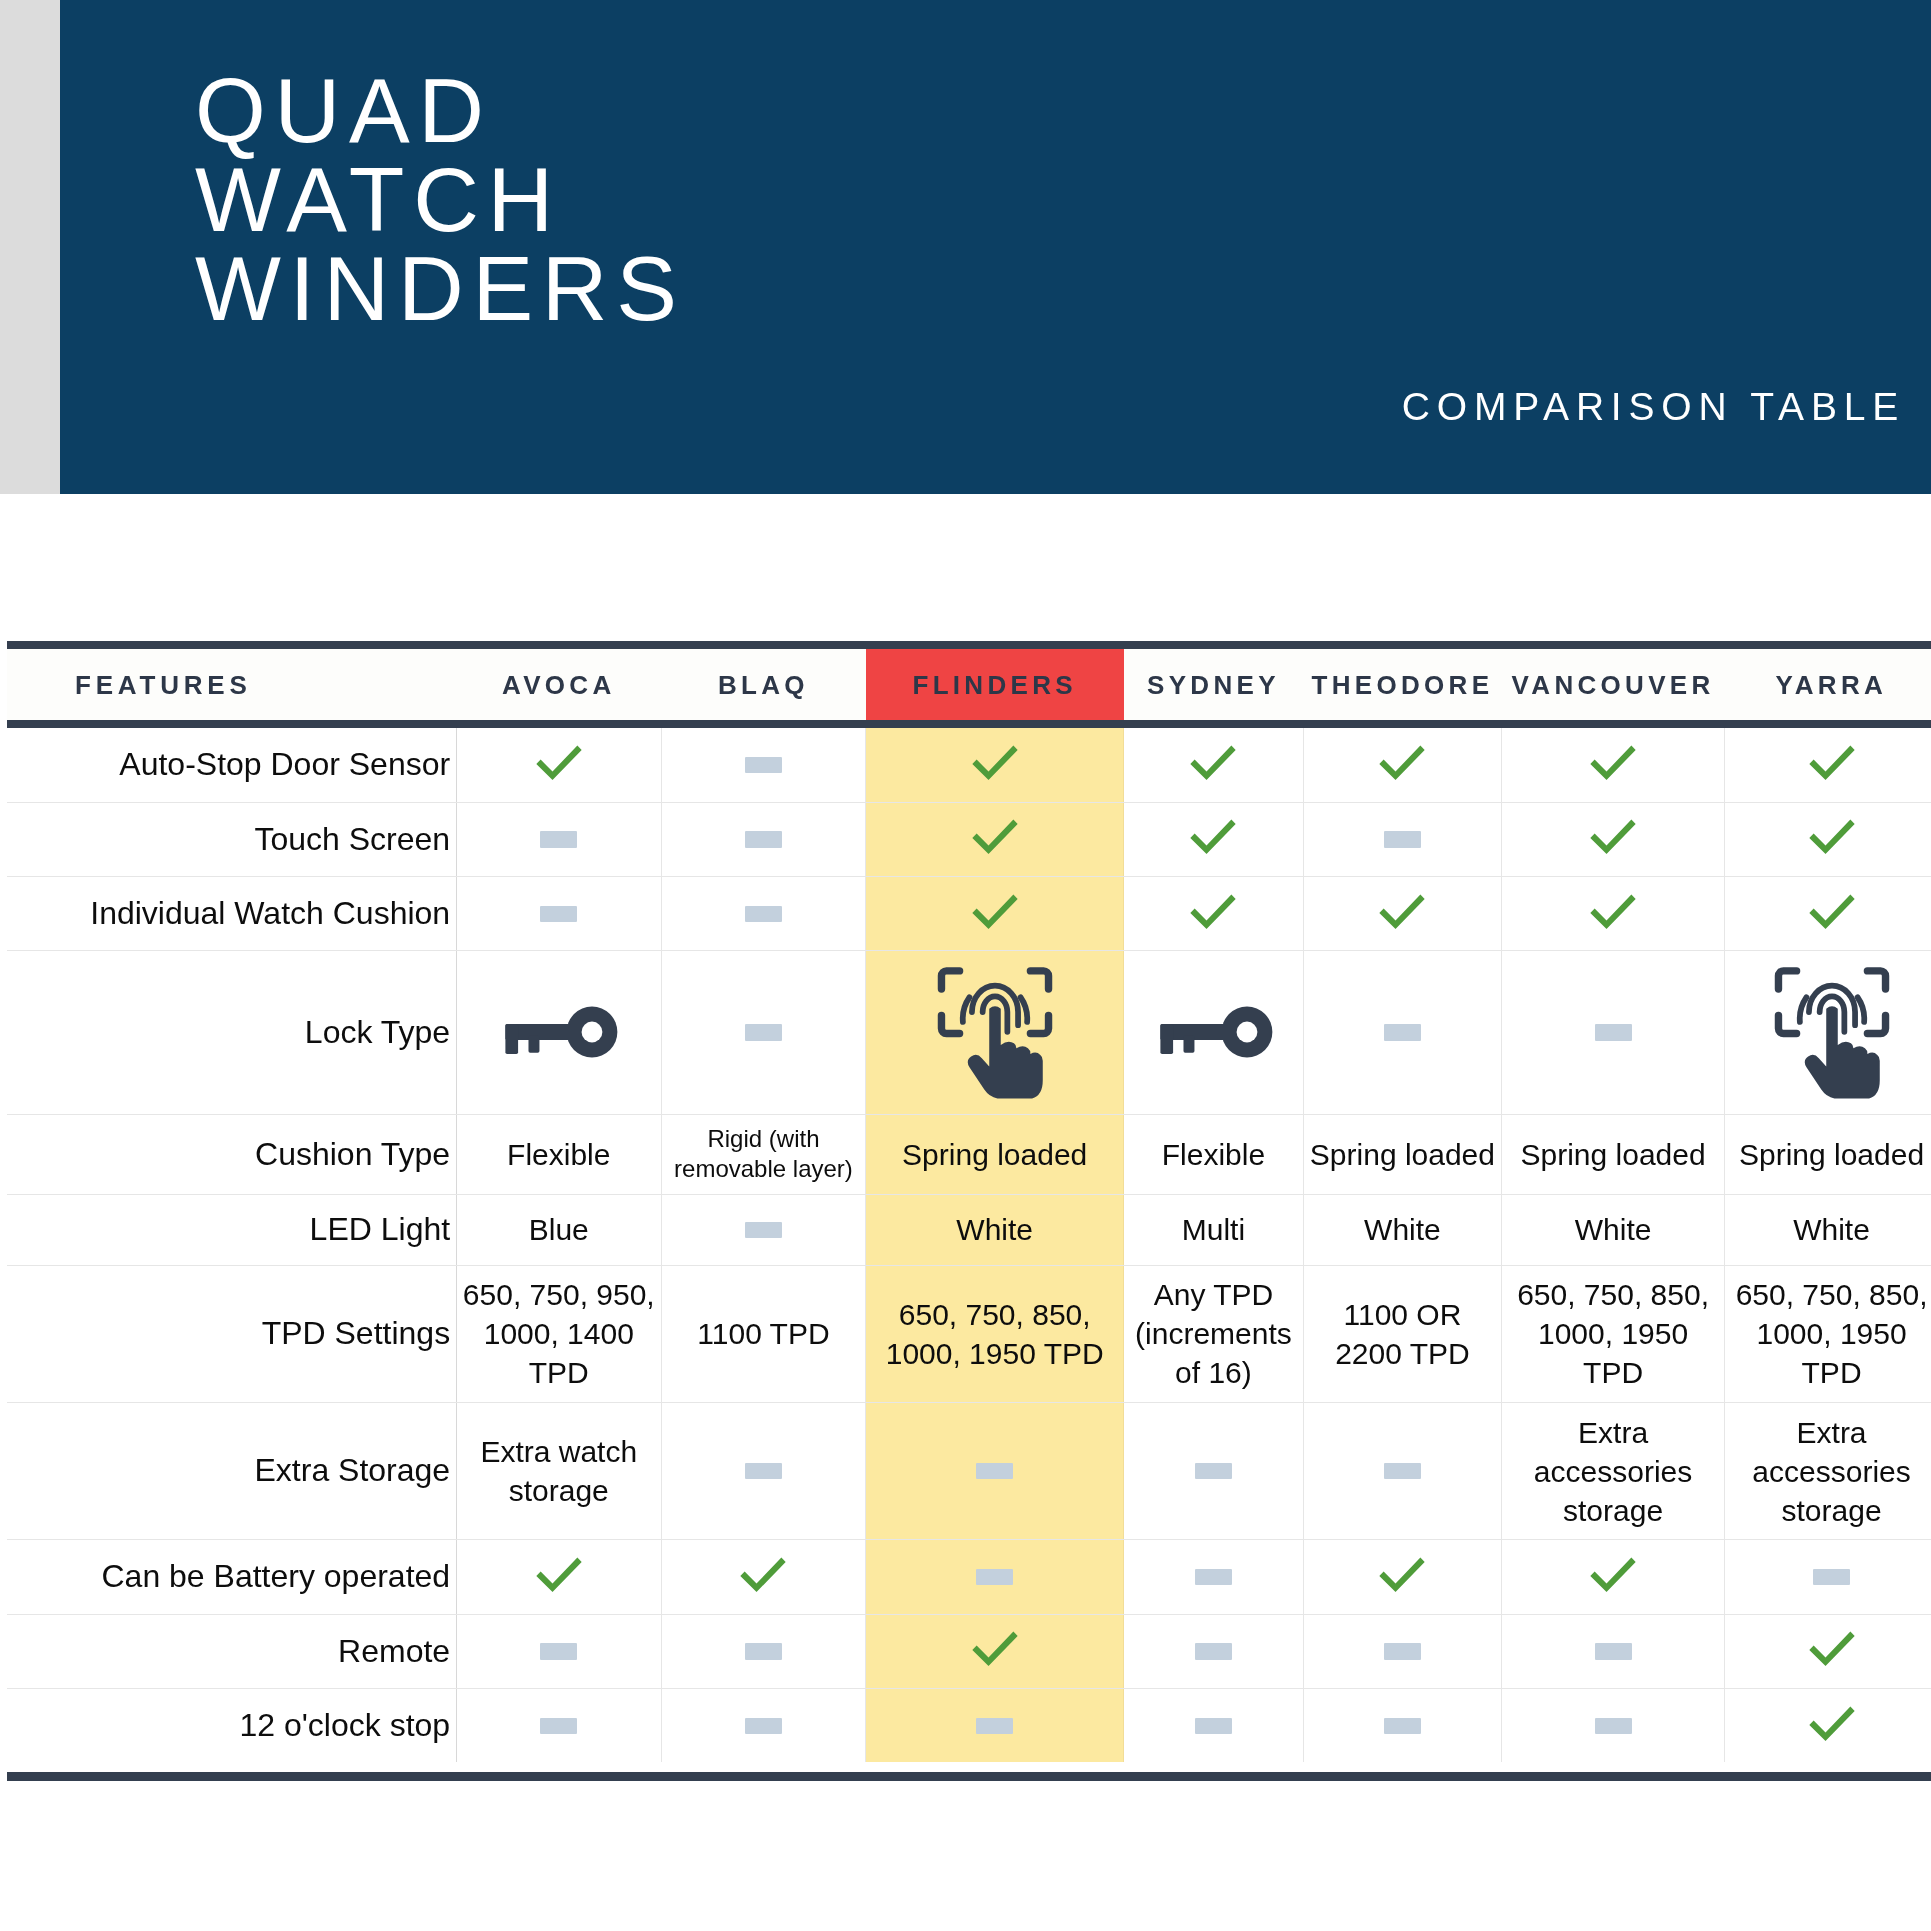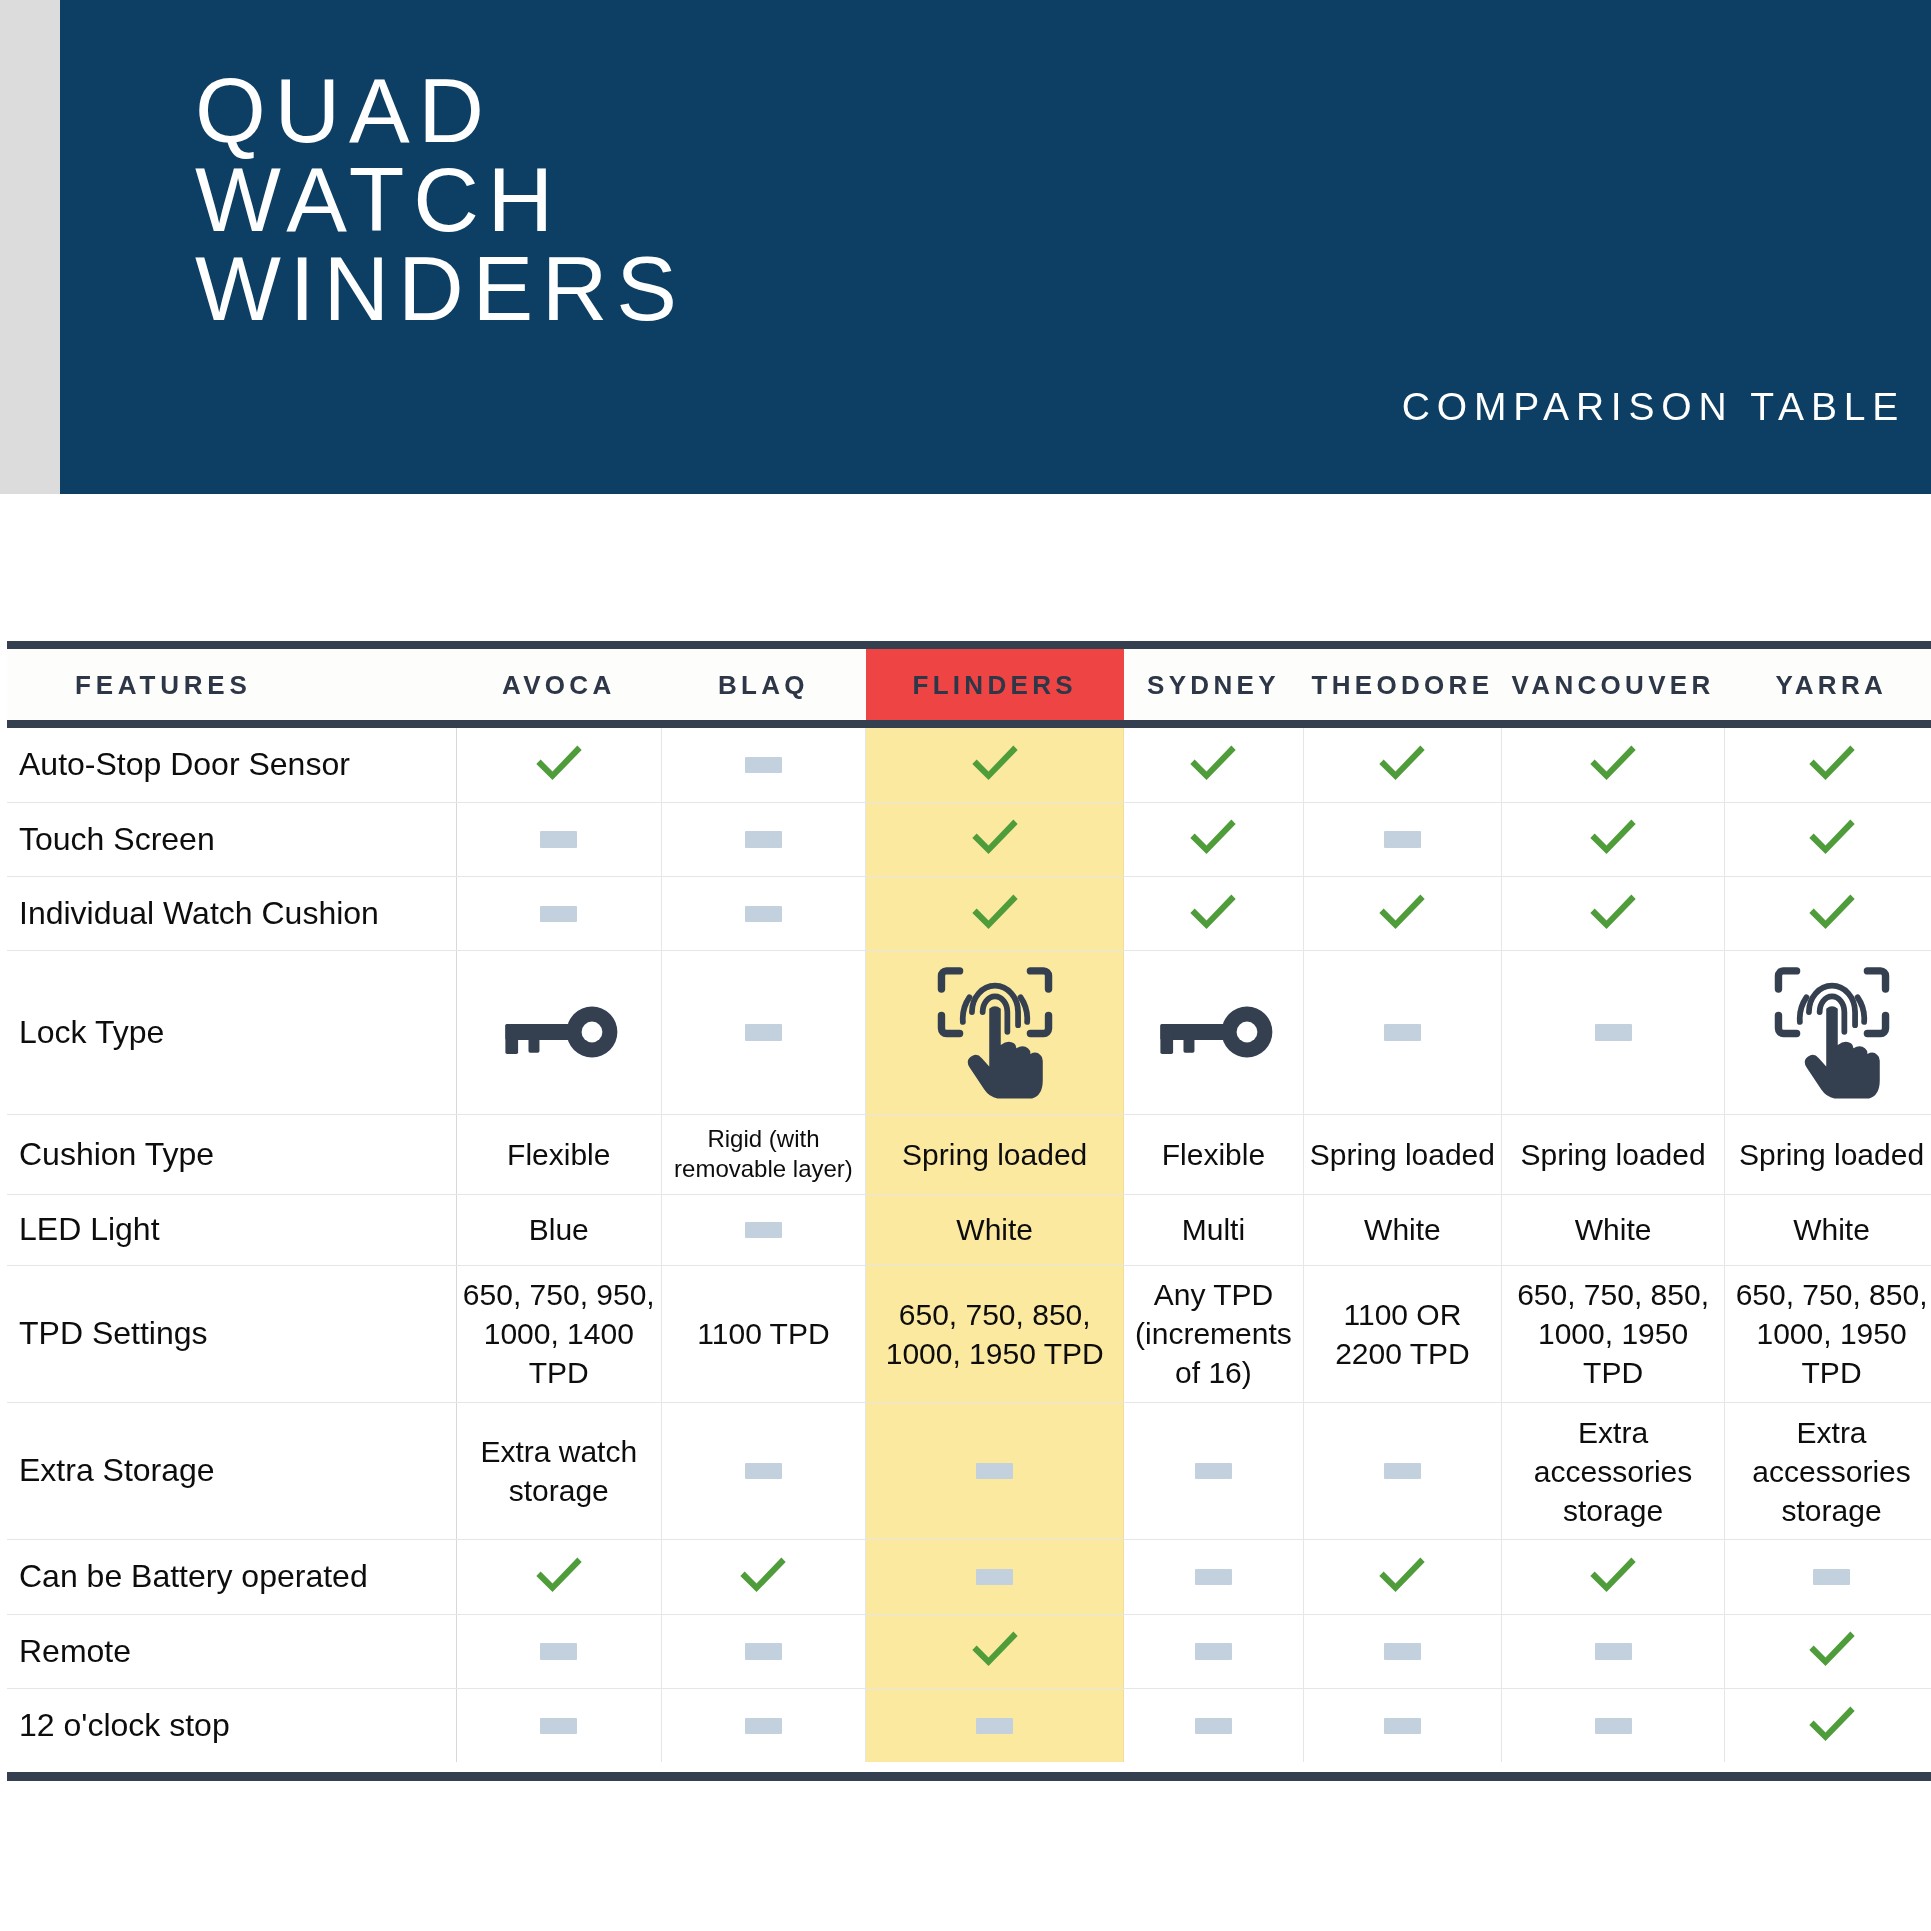--- a/index.html
+++ b/index.html
@@ -67,21 +67,21 @@
     border-right: 1.9px solid #e6e6e6;
     border-bottom: 1.9px solid #e6e6e6;
     text-align: center;
     vertical-align: middle;
     font-size: 30px;
     color: #0d0d0d;
     line-height: 1.30;
     padding: 9.7px 5.8px;
   }
   tbody td.feat {
-    text-align: left;
+    text-align: right;
     padding-left: 12px;
     font-size: 32px;
     border-right: 1.9px solid #d8d8d8;
   }
   tbody td.hl { background: #fce9a0; border-right: 1.9px solid #f2dd97; }
   tbody tr:last-child td { border-bottom: none; }
   tbody td.last { border-right: none; }
 
   tbody td.small { font-size: 24px; line-height: 1.25; }
 

